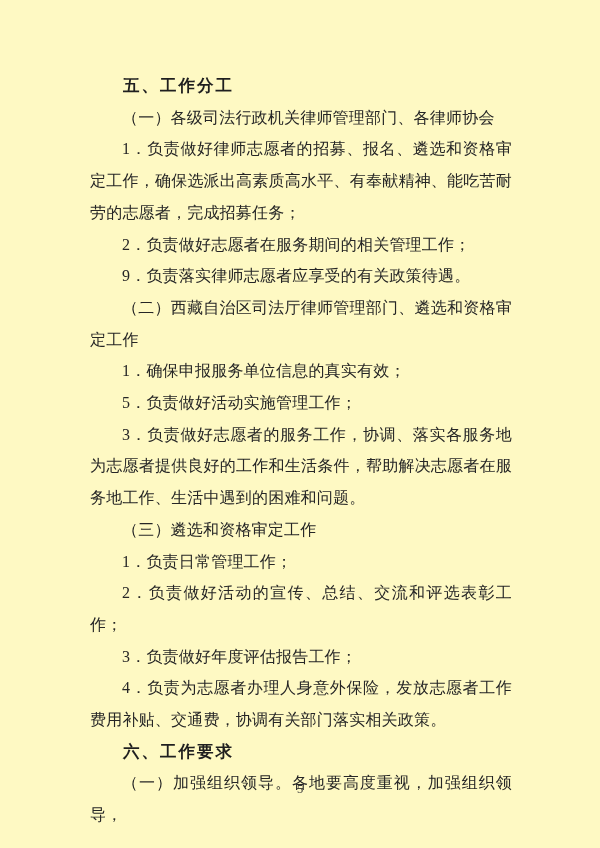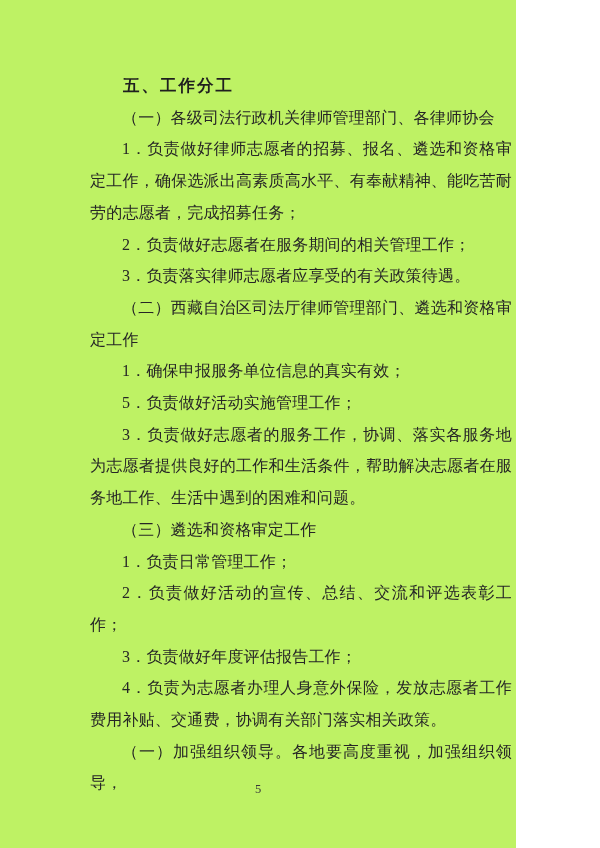--- a/index.html
+++ b/index.html
@@ -2,23 +2,23 @@
 <html><head>
 <meta charset="utf-8">
 <style>
   html, body {
     margin: 0;
     padding: 0;
     background: #ffffff;
   }
   .page {
     position: relative;
-    width: 516px;
+    width: 600px;
     height: 848px;
-    background: #bef264;
+    background: #fef9c3;
     overflow: hidden;
     font-family: "Liberation Serif", serif;
   }
   .content {
     position: absolute;
     left: 90px;
     top: 70px;
     width: 422px;
   }
   .para {
@@ -56,26 +56,27 @@
 </style>
 </head>
 <body>
 
 <div class="page">
   <div class="content">
     <p class="heading">五、工作分工</p>
     <p class="para">（一）各级司法行政机关律师管理部门、各律师协会</p>
     <p class="para">1．负责做好律师志愿者的招募、报名、遴选和资格审定工作，确保选派出高素质高水平、有奉献精神、能吃苦耐劳的志愿者，完成招募任务；</p>
     <p class="para">2．负责做好志愿者在服务期间的相关管理工作；</p>
-    <p class="para">3．负责落实律师志愿者应享受的有关政策待遇。</p>
+    <p class="para">9．负责落实律师志愿者应享受的有关政策待遇。</p>
     <p class="para">（二）西藏自治区司法厅律师管理部门、遴选和资格审定工作</p>
     <p class="para">1．确保申报服务单位信息的真实有效；</p>
     <p class="para">5．负责做好活动实施管理工作；</p>
     <p class="para">3．负责做好志愿者的服务工作，协调、落实各服务地为志愿者提供良好的工作和生活条件，帮助解决志愿者在服务地工作、生活中遇到的困难和问题。</p>
     <p class="para">（三）遴选和资格审定工作</p>
     <p class="para">1．负责日常管理工作；</p>
     <p class="para">2．负责做好活动的宣传、总结、交流和评选表彰工作；</p>
     <p class="para">3．负责做好年度评估报告工作；</p>
     <p class="para">4．负责为志愿者办理人身意外保险，发放志愿者工作费用补贴、交通费，协调有关部门落实相关政策。</p>
+    <p class="heading">六、工作要求</p>
     <p class="para">（一）加强组织领导。各地要高度重视，加强组织领导，</p>
   </div>
   <div class="page-number">5</div>
 </div>
 
 </body></html>

